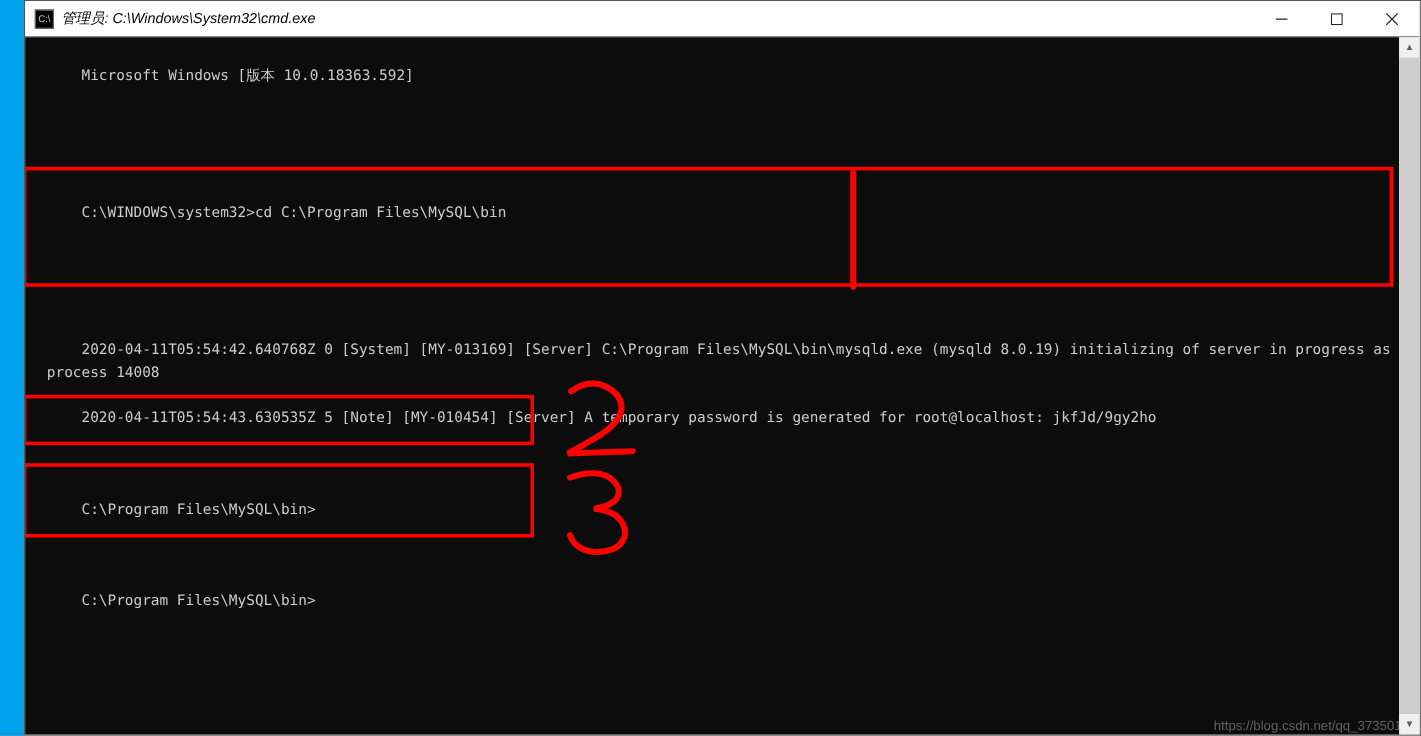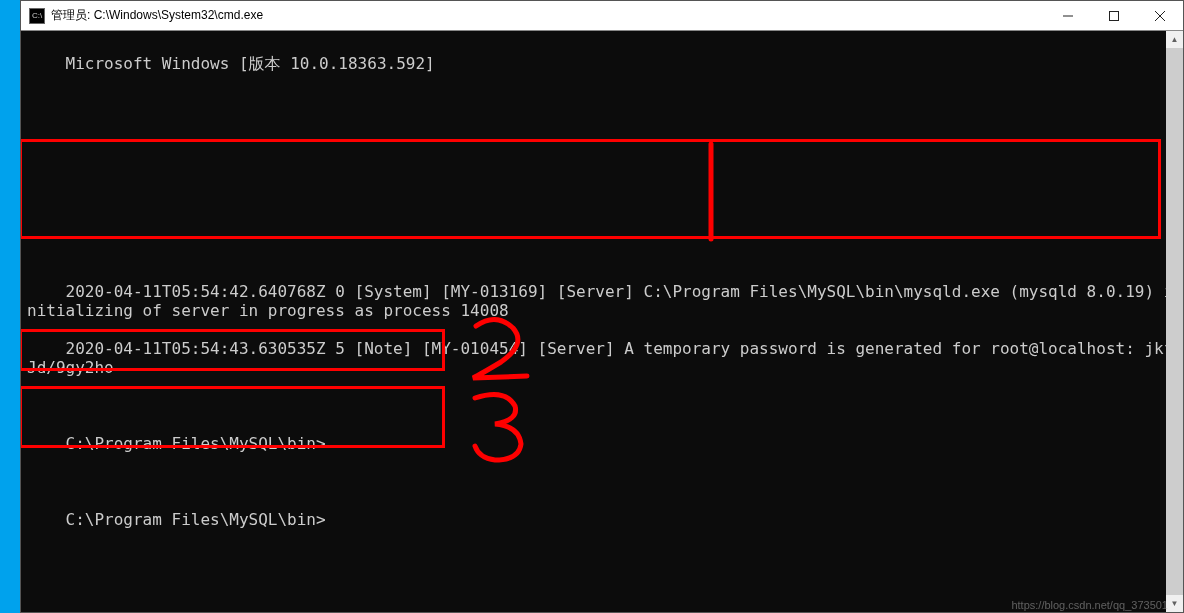--- a/index.html
+++ b/index.html
@@ -42,43 +42,44 @@
     display: flex;
     align-items: center;
     justify-content: center;
     font-size: 8px;
     color: #ccc;
   }
   .titlebar-text {
     font-size: 12px;
     color: #000;
     flex: 1;
+    font-style: italic;
   }
   .titlebar-controls {
     display: flex;
     height: 100%;
   }
   .titlebar-btn {
     width: 46px;
     height: 100%;
     display: flex;
     align-items: center;
     justify-content: center;
     font-size: 11px;
     color: #222;
   }
   .titlebar-btn svg { stroke: #222; fill: none; stroke-width: 1; }
   .terminal {
     flex: 1;
     background: #0c0c0c;
     color: #cccccc;
     font-family: "NSimSun", "SimSun", "Consolas", monospace;
-    font-size: 16px;
+    font-size: 12px;
     line-height: 19px;
-    padding: 4px 6px;
+    padding: 4px 18px;
     position: relative;
     white-space: pre-wrap;
     word-break: break-all;
     overflow: hidden;
   }
   .scrollbar {
     position: absolute;
     right: 0; top: 30px;
     bottom: 0;
     width: 17px;
@@ -148,21 +149,21 @@
             <line x1="10" y1="0" x2="0" y2="10"></line>
           </svg>
       </div>
     </div>
   </div>
 
   <div class="terminal">
     <span>Microsoft Windows [版本 10.0.18363.592]</span><br>
     <br>
     <span></span><br>
-    <br>
+    <span>C:\WINDOWS\system32&gt;cd C:\Program Files\MySQL\bin</span><br>
     <span></span><br>
     <br>
     <span>2020-04-11T05:54:42.640768Z 0 [System] [MY-013169] [Server] C:\Program Files\MySQL\bin\mysqld.exe (mysqld 8.0.19) initializing of server in progress as process 14008</span><br>
     <span>2020-04-11T05:54:43.630535Z 5 [Note] [MY-010454] [Server] A temporary password is generated for root@localhost: jkfJd/9gy2ho</span><br>
     <span></span><br>
     <span>C:\Program Files\MySQL\bin&gt;</span><br>
     <span></span><br>
     <span>C:\Program Files\MySQL\bin&gt;</span><br>
     <span></span><br>
     <br>

